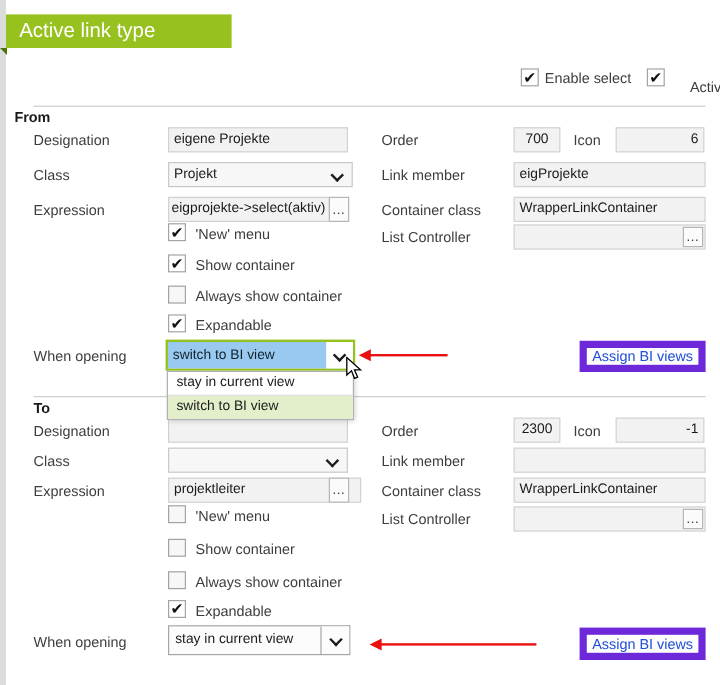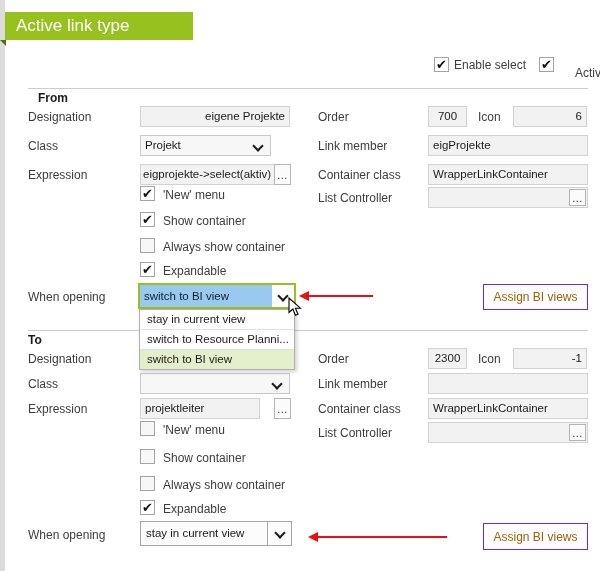--- a/index.html
+++ b/index.html
@@ -26,21 +26,21 @@
   .chev{position:absolute;width:6px;height:6px;border-right:2px solid #1c1c1c;
         border-bottom:2px solid #1c1c1c;transform:rotate(45deg);}
   .mini-btn{background:#fbfbfb;border:1px solid #b5b5b5;height:21px;width:17px;
             display:flex;align-items:center;justify-content:center;color:#333;
             font-size:11px;line-height:8px;letter-spacing:0.5px;cursor:default;}
   .mini-btn.inner{height:17px;width:17px;}
   .cb{width:15px;height:15px;background:#f7f7f7;border:1px solid #a3a3a3;
       font-size:13px;line-height:14px;text-align:center;color:#111;}
   .cb.checked{background:#ffffff;}
   .cb.checked::after{content:"\2714";}
-  .btn{background:#fdfdfd;border:1px solid #6d28d9;color:#a16207;
+  .btn{background:#fdfdfd;border:6px solid #6d28d9;color:#1d4ed8;
        display:flex;align-items:center;justify-content:center;font-size:12px;}
   .combo-focused{border:2px solid #97c11e;background:#fff;display:flex;}
   .combo-focused .val{flex:1;background:#99c9ef;line-height:22px;padding:0 4px;
                       color:#10222f;font-size:11.5px;white-space:nowrap;overflow:hidden;}
   .combo-focused .chev-cell{width:22px;background:#ffffff;position:relative;}
   .dropdown{background:#ffffff;border:1px solid #b0b0b0;z-index:10;
             box-shadow:2px 2px 4px rgba(0,0,0,0.18);}
   .dd-item{height:19px;line-height:19px;padding-left:7px;color:#1a1a1a;
            font-size:11.5px;white-space:nowrap;overflow:hidden;}
   .dd-item + .dd-item{border-top:1px solid #e2e2e2;}
@@ -59,31 +59,31 @@
 <div class="abs left-strip"></div>
 <div class="abs badge">Active link type</div>
 <div class="abs badge-fold"></div>
 
 <div class="abs cb checked" style="left:434px;top:57px;"></div>
 <div class="abs lbl" style="left:454px;top:58px;">Enable select</div>
 <div class="abs cb checked" style="left:539px;top:57px;"></div>
 <div class="abs lbl" style="left:559px;top:66px;margin-left:16px;">Active</div>
 
 <div class="abs sep" style="left:28px;top:88px;width:560px;"></div>
-<div class="abs sec-title" style="left:38px;top:91px;">From</div>
+<div class="abs sec-title" style="left:12px;top:91px;">From</div>
 
 <div class="abs lbl" style="left:28px;top:110px;">Designation</div>
-<div class="abs field" style="left:140px;top:106px;width:150px;text-align:right;">eigene Projekte</div>
+<div class="abs field" style="left:140px;top:106px;width:150px;">eigene Projekte</div>
 <div class="abs lbl" style="left:318px;top:110px;">Order</div>
 <div class="abs field center" style="left:428px;top:106px;width:39px;">700</div>
 <div class="abs lbl" style="left:478px;top:110px;">Icon</div>
 <div class="abs field right" style="left:513px;top:106px;width:74px;">6</div>
 
 <div class="abs lbl" style="left:28px;top:139px;">Class</div>
-<div class="abs combo" style="left:140px;top:135px;width:131px;">
+<div class="abs combo" style="left:140px;top:135px;width:154px;">
   <span>Projekt</span>
   <span class="chev" style="right:8px;top:6px;"></span>
 </div>
 <div class="abs lbl" style="left:318px;top:139px;">Link member</div>
 <div class="abs field" style="left:428px;top:135px;width:160px;">eigProjekte</div>
 
 <div class="abs lbl" style="left:28px;top:168px;">Expression</div>
 <div class="abs field" style="left:140px;top:164px;width:135px;padding:0 2px;">eigprojekte-&gt;select(aktiv)</div>
 <div class="abs mini-btn" style="left:274px;top:164px;">...</div>
 <div class="abs lbl" style="left:318px;top:168px;">Container class</div>
@@ -117,21 +117,20 @@
   <div class="arrow-head" style="left:299px;top:291px;"></div>
   <div class="arrow-line" style="left:308px;top:295px;width:65px;"></div>
 </div>
 
 <svg class="abs" style="left:288px;top:297px;z-index:20;" width="14" height="20" viewBox="0 0 14 20">
   <path d="M1,1 L1,15.5 L4.9,12 L7.4,18.3 L10,17.2 L7.4,11.2 L12.4,11.2 Z" fill="#ffffff" stroke="#000000" stroke-width="1.1"></path>
 </svg>
 
 <div class="abs dropdown" style="left:139px;top:309px;width:156px;">
   <div class="dd-item">stay in current view</div>
-  <div class="dd-item">switch to Resource Planni...</div>
   <div class="dd-item highlighted">switch to BI view</div>
 </div>
 
 <div class="abs sep" style="left:28px;top:330px;width:560px;"></div>
 <div class="abs sec-title" style="left:28px;top:333px;text-align:right;">To</div>
 
 <div class="abs lbl" style="left:28px;top:352px;">Designation</div>
 <div class="abs field" style="left:140px;top:348px;width:150px;"></div>
 <div class="abs lbl" style="left:318px;top:352px;">Order</div>
 <div class="abs field center" style="left:428px;top:348px;width:39px;">2300</div>
@@ -140,21 +139,21 @@
 
 <div class="abs lbl" style="left:28px;top:377px;">Class</div>
 <div class="abs combo" style="left:140px;top:373px;width:150px;">
   <span></span>
   <span class="chev" style="right:8px;top:6px;"></span>
 </div>
 <div class="abs lbl" style="left:318px;top:377px;">Link member</div>
 <div class="abs field" style="left:428px;top:373px;width:160px;"></div>
 
 <div class="abs lbl" style="left:28px;top:402px;">Expression</div>
-<div class="abs field" style="left:140px;top:398px;width:120px;">projektleiter</div>
+<div class="abs field" style="left:140px;top:398px;width:161px;">projektleiter</div>
 <div class="abs mini-btn" style="left:274px;top:398px;">...</div>
 <div class="abs lbl" style="left:318px;top:402px;">Container class</div>
 <div class="abs field" style="left:428px;top:398px;width:160px;">WrapperLinkContainer</div>
 
 <div class="abs cb" style="left:140px;top:421px;"></div>
 <div class="abs lbl" style="left:163px;top:423px;">'New' menu</div>
 <div class="abs lbl" style="left:318px;top:426px;">List Controller</div>
 <div class="abs field" style="left:428px;top:422px;width:160px;"></div>
 <div class="abs mini-btn inner" style="left:569px;top:424px;">...</div>
 

